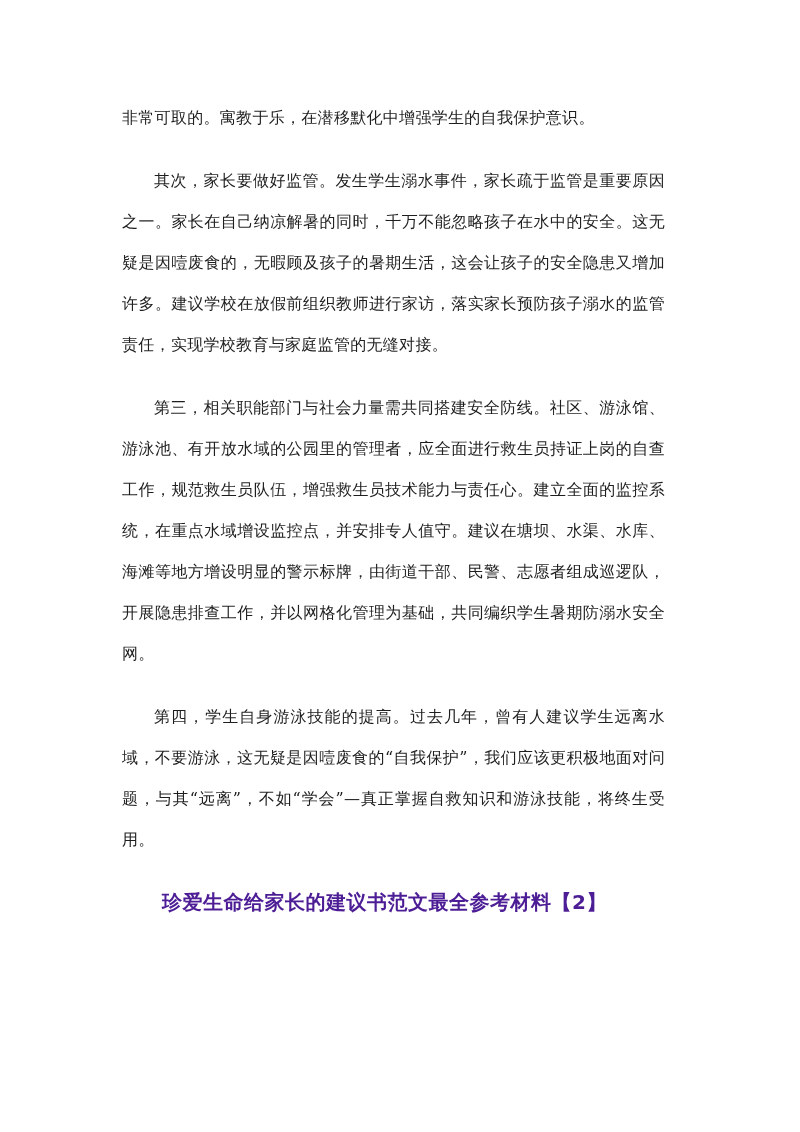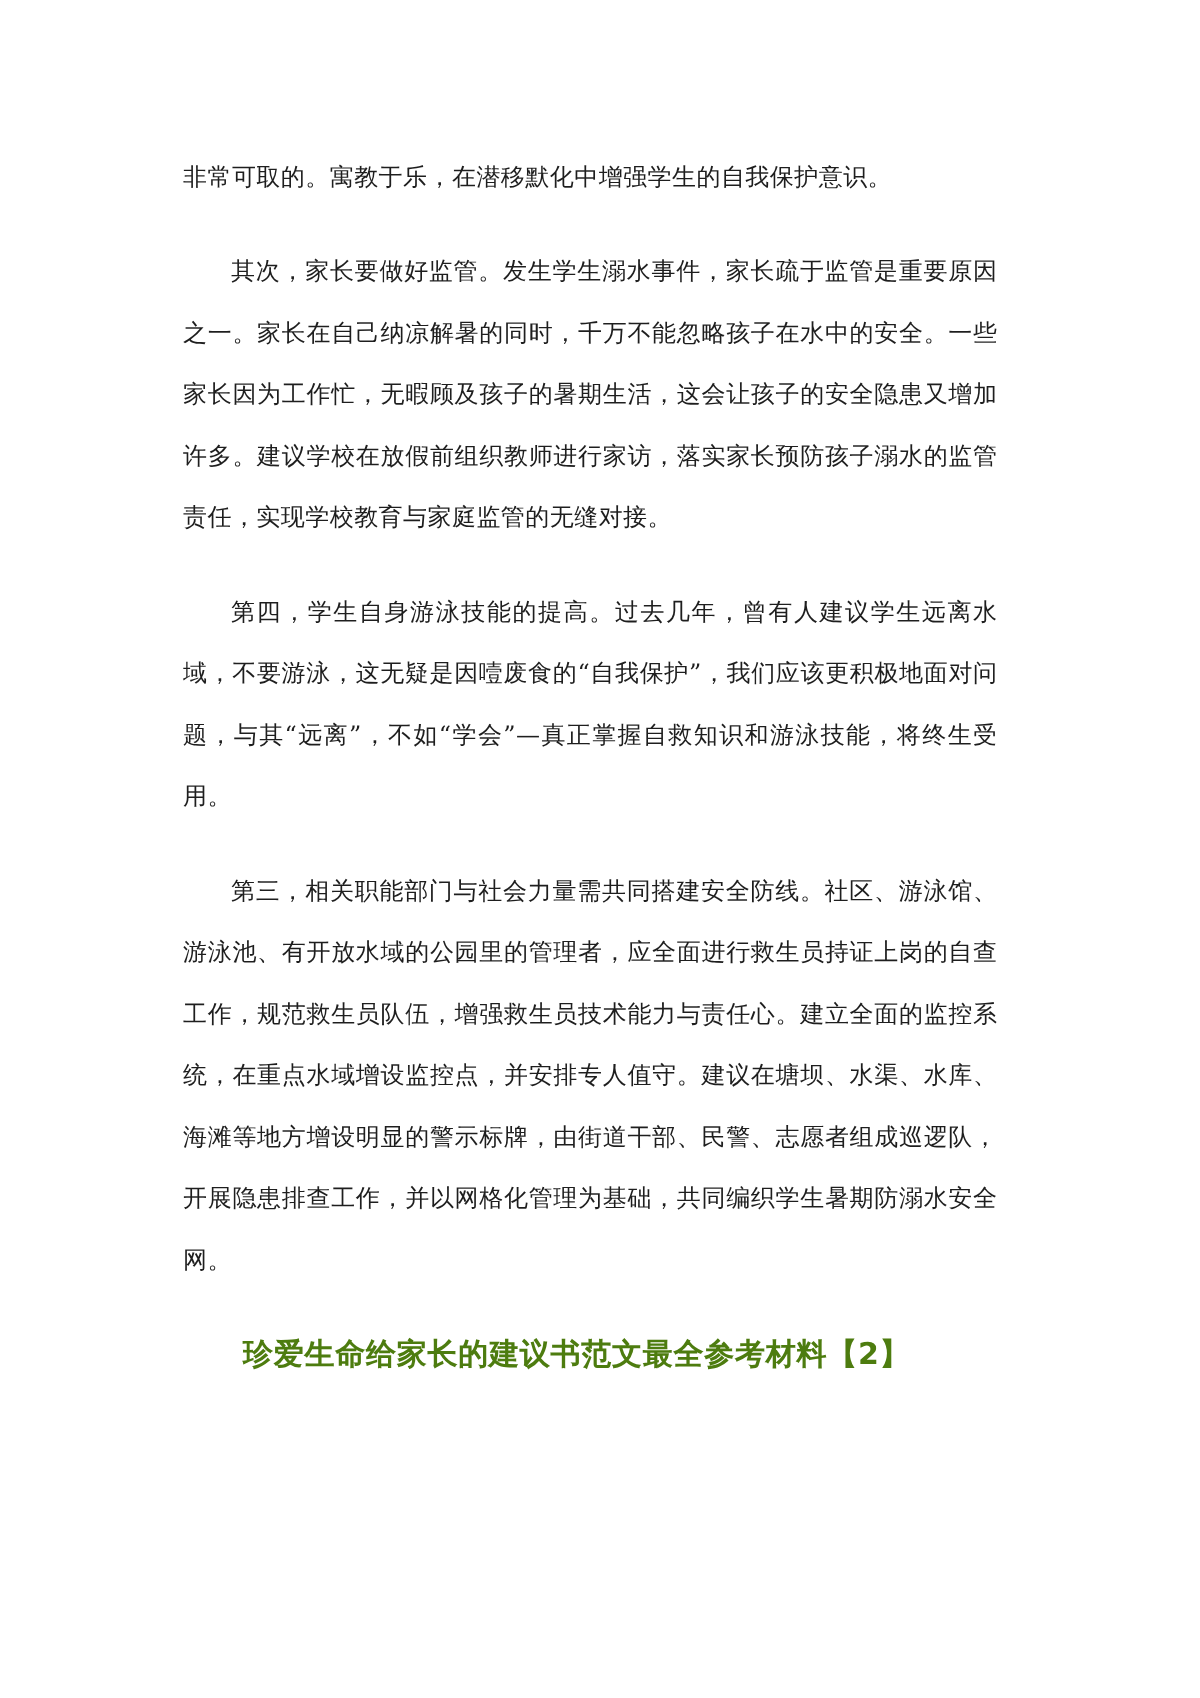--- a/index.html
+++ b/index.html
@@ -40,17 +40,17 @@
     text-indent: 2em;
     letter-spacing: 0.5px;
     font-family: "DejaVu Sans", "Liberation Sans", sans-serif;
   }
 </style>
 </head>
 <body>
 
 <div class="page">
   <p class="para">非常可取的。寓教于乐，在潜移默化中增强学生的自我保护意识。</p>
-  <p class="para indent">其次，家长要做好监管。发生学生溺水事件，家长疏于监管是重要原因之一。家长在自己纳凉解暑的同时，千万不能忽略孩子在水中的安全。一些家长因为工作忙，无暇顾及孩子的暑期生活，这会让孩子的安全隐患又增加许多。建议学校在放假前组织教师进行家访，落实家长预防孩子溺水的监管责任，实现学校教育与家庭监管的无缝对接。</p>
+  <p class="para indent">其次，家长要做好监管。发生学生溺水事件，家长疏于监管是重要原因之一。家长在自己纳凉解暑的同时，千万不能忽略孩子在水中的安全。这无疑是因噎废食的，无暇顾及孩子的暑期生活，这会让孩子的安全隐患又增加许多。建议学校在放假前组织教师进行家访，落实家长预防孩子溺水的监管责任，实现学校教育与家庭监管的无缝对接。</p>
+  <p class="para indent">第三，相关职能部门与社会力量需共同搭建安全防线。社区、游泳馆、游泳池、有开放水域的公园里的管理者，应全面进行救生员持证上岗的自查工作，规范救生员队伍，增强救生员技术能力与责任心。建立全面的监控系统，在重点水域增设监控点，并安排专人值守。建议在塘坝、水渠、水库、海滩等地方增设明显的警示标牌，由街道干部、民警、志愿者组成巡逻队，开展隐患排查工作，并以网格化管理为基础，共同编织学生暑期防溺水安全网。</p>
   <p class="para indent">第四，学生自身游泳技能的提高。过去几年，曾有人建议学生远离水域，不要游泳，这无疑是因噎废食的“自我保护”，我们应该更积极地面对问题，与其“远离”，不如“学会”—真正掌握自救知识和游泳技能，将终生受用。</p>
-  <p class="para indent">第三，相关职能部门与社会力量需共同搭建安全防线。社区、游泳馆、游泳池、有开放水域的公园里的管理者，应全面进行救生员持证上岗的自查工作，规范救生员队伍，增强救生员技术能力与责任心。建立全面的监控系统，在重点水域增设监控点，并安排专人值守。建议在塘坝、水渠、水库、海滩等地方增设明显的警示标牌，由街道干部、民警、志愿者组成巡逻队，开展隐患排查工作，并以网格化管理为基础，共同编织学生暑期防溺水安全网。</p>
-  <h2 class="heading" style="color: #4d7c0f;">珍爱生命给家长的建议书范文最全参考材料【2】</h2>
+  <h2 class="heading" style="color: #4c1d95;">珍爱生命给家长的建议书范文最全参考材料【2】</h2>
 </div>
 
 </body></html>

